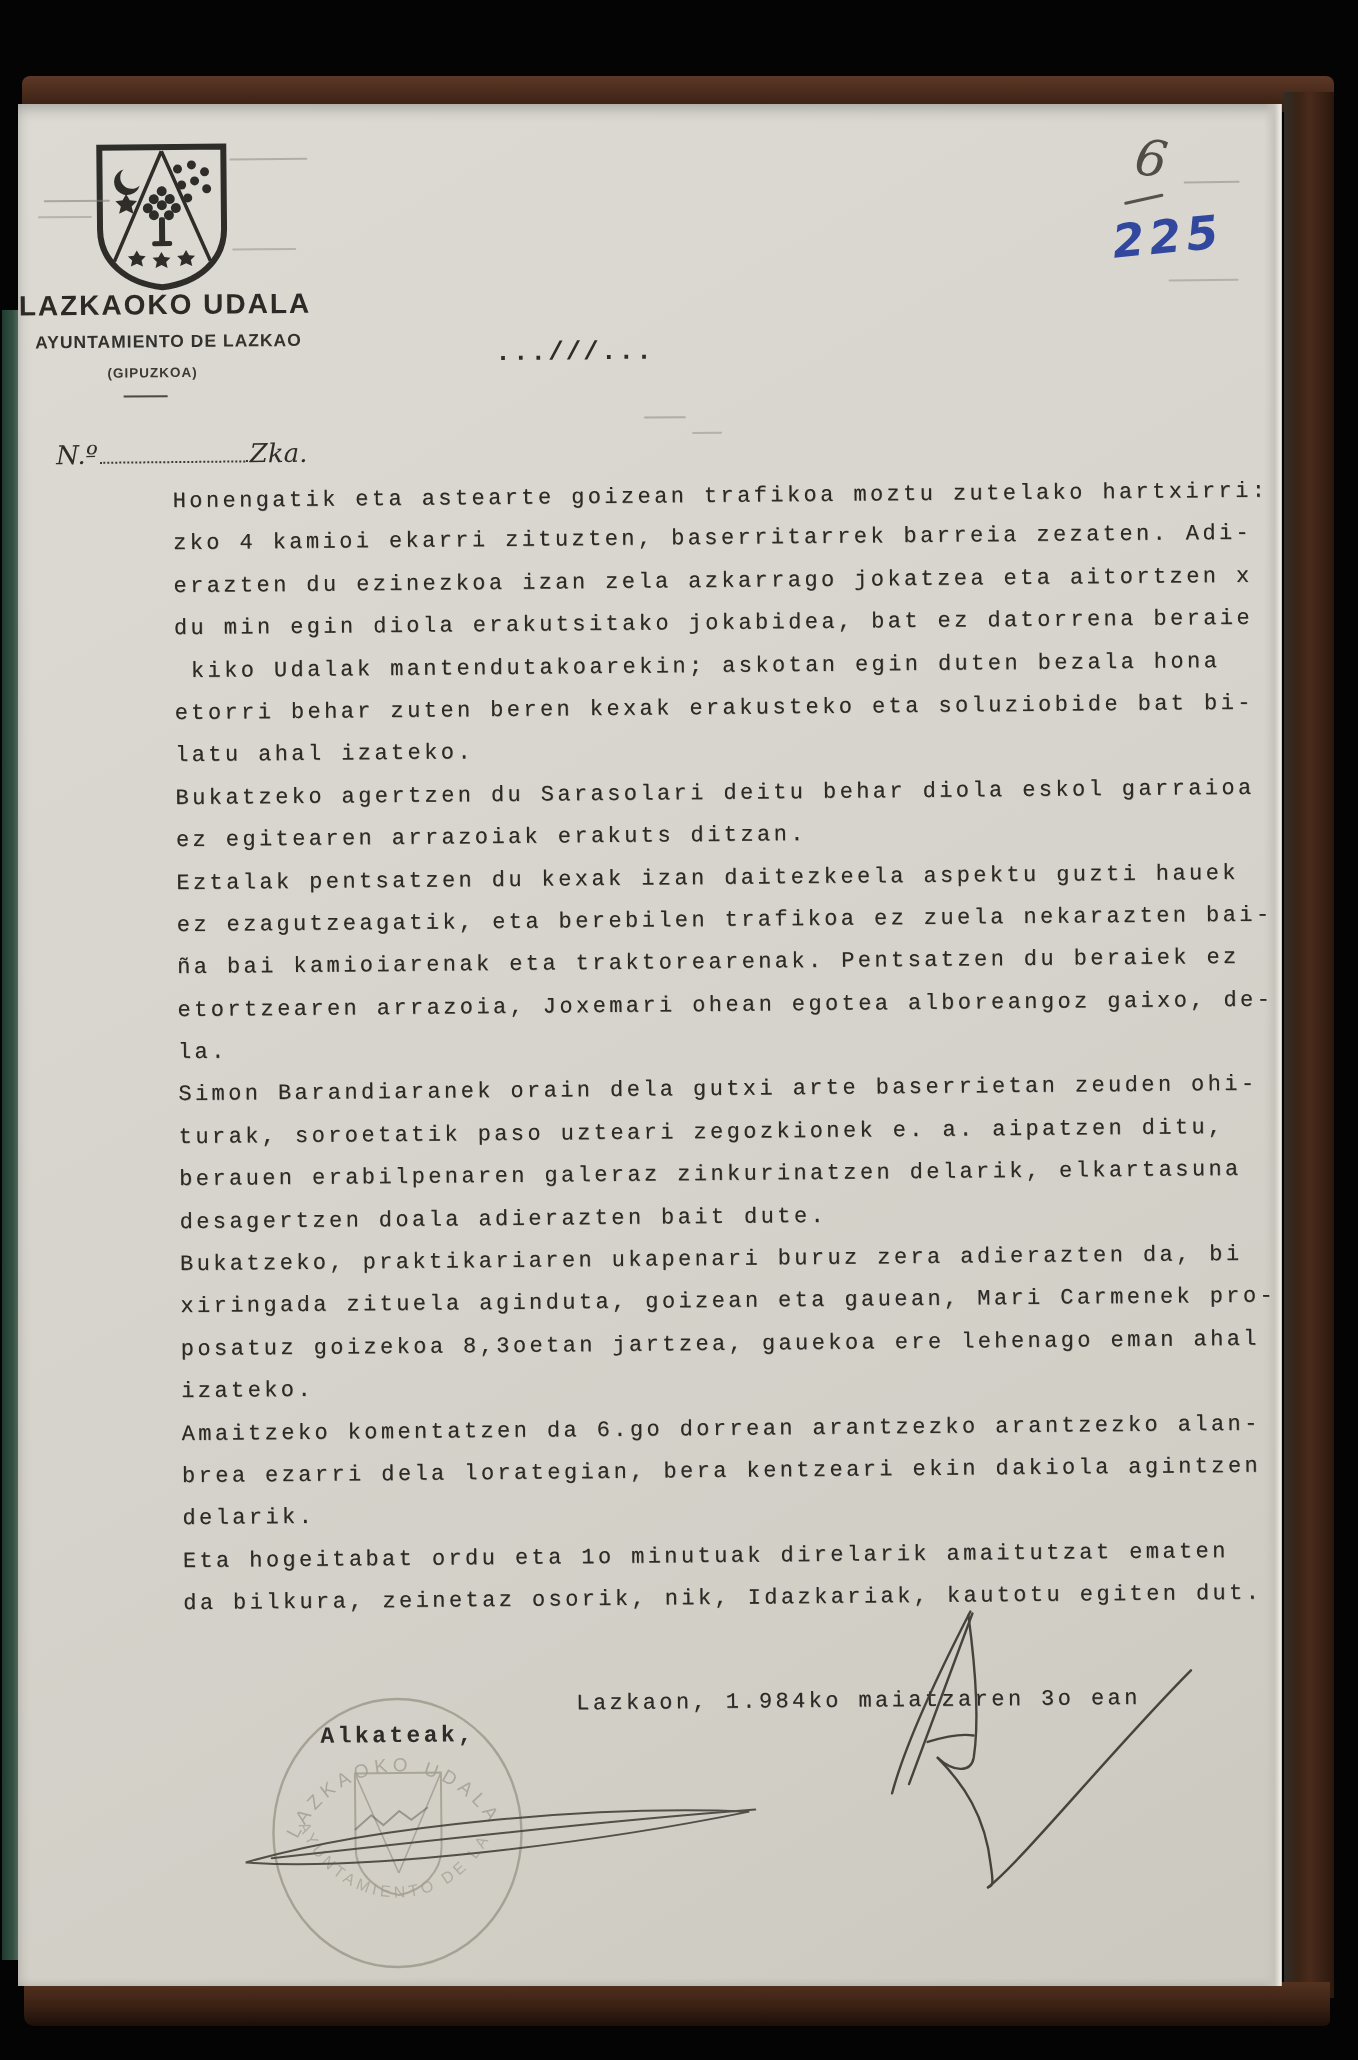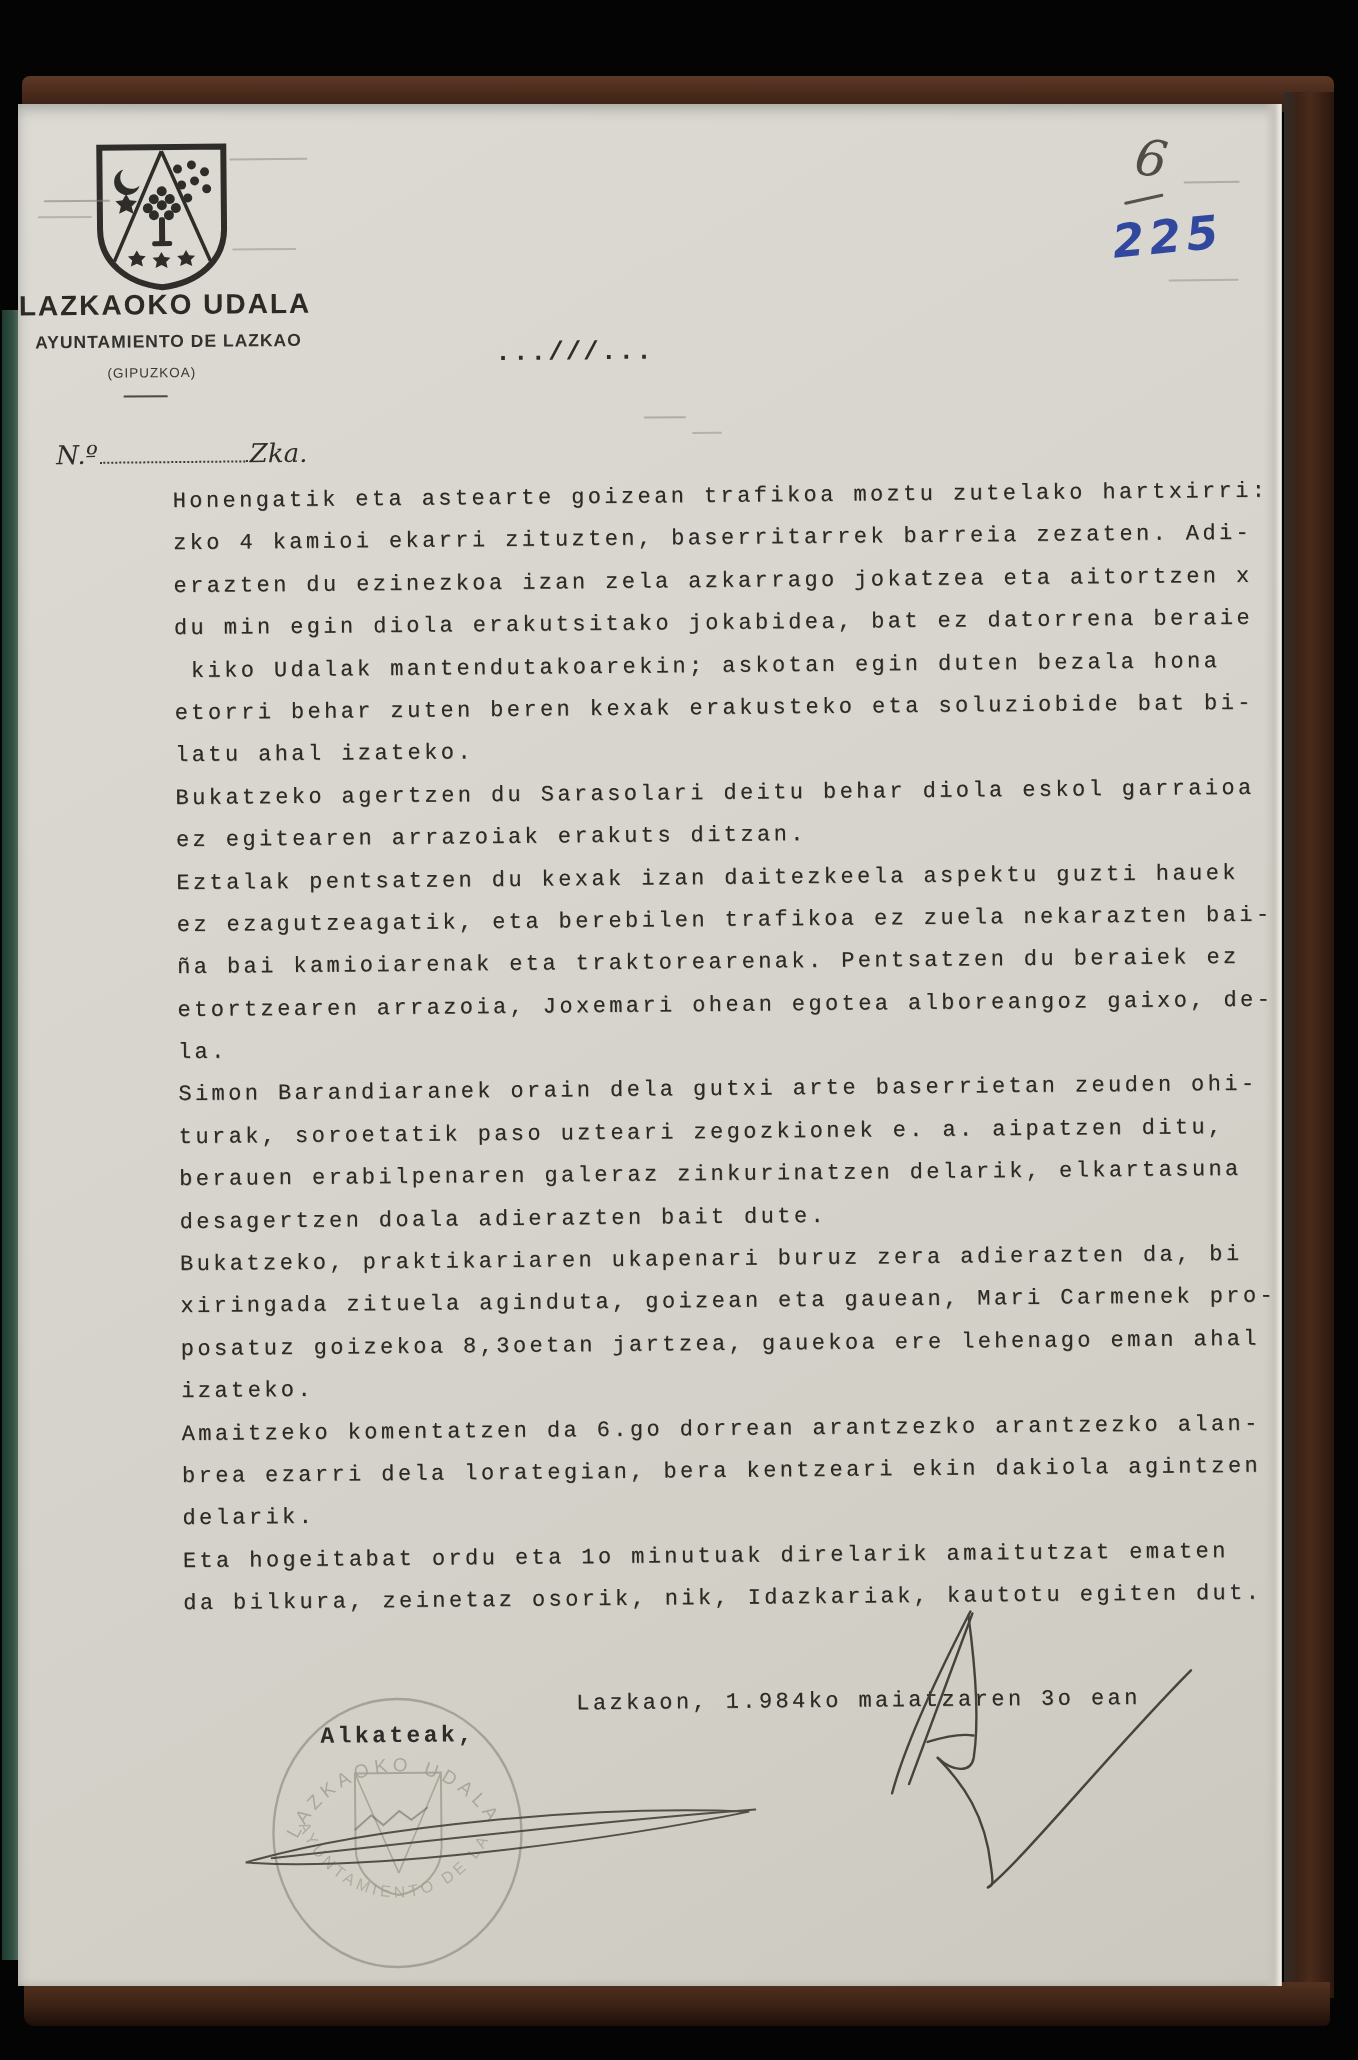--- a/index.html
+++ b/index.html
@@ -24,21 +24,21 @@
     box-shadow:inset 0 6px 14px rgba(0,0,0,.18), inset -4px 0 10px rgba(0,0,0,.10);}
   .paper-edge{position:absolute;right:0;top:0;width:18px;height:100%;
     background:linear-gradient(90deg,rgba(0,0,0,0),#c7c4bc 60%,#eceae4 92%,#b7b4ac 100%);}
   .content{position:absolute;left:0;top:0;width:100%;height:100%;
     transform:rotate(-0.55deg);transform-origin:60px 120px;}
   
   .org-name{position:absolute;left:0px;top:186px;width:330px;
     font-weight:bold;font-size:28px;letter-spacing:2px;color:#2b2a27;}
   .org-sub{position:absolute;left:16px;top:228px;font-size:17.5px;font-weight:bold;
     letter-spacing:1px;color:#32312d;}
-  .org-region{position:absolute;left:88px;top:262px;font-size:13.5px;font-weight:normal;
+  .org-region{position:absolute;left:88px;top:262px;font-size:13.5px;font-weight:bold;
     letter-spacing:1px;color:#3a3935;text-align:right;}
   .org-underline{position:absolute;left:104px;top:292px;width:44px;height:2px;background:#4a4944;}
   .refline{position:absolute;left:36px;top:336px;font-family:"DejaVu Serif",serif;
     font-style:italic;font-size:26px;color:#2e2d29;}
   .refline .dots{display:inline-block;width:148px;border-bottom:2px dotted #3a3935;
     height:20px;margin:0 2px;}
   .cont-mark{position:absolute;left:476px;top:238px;
     font-family:"Liberation Mono",monospace;font-weight:bold;font-size:26px;
     letter-spacing:2px;color:#2e2d29;}
   

